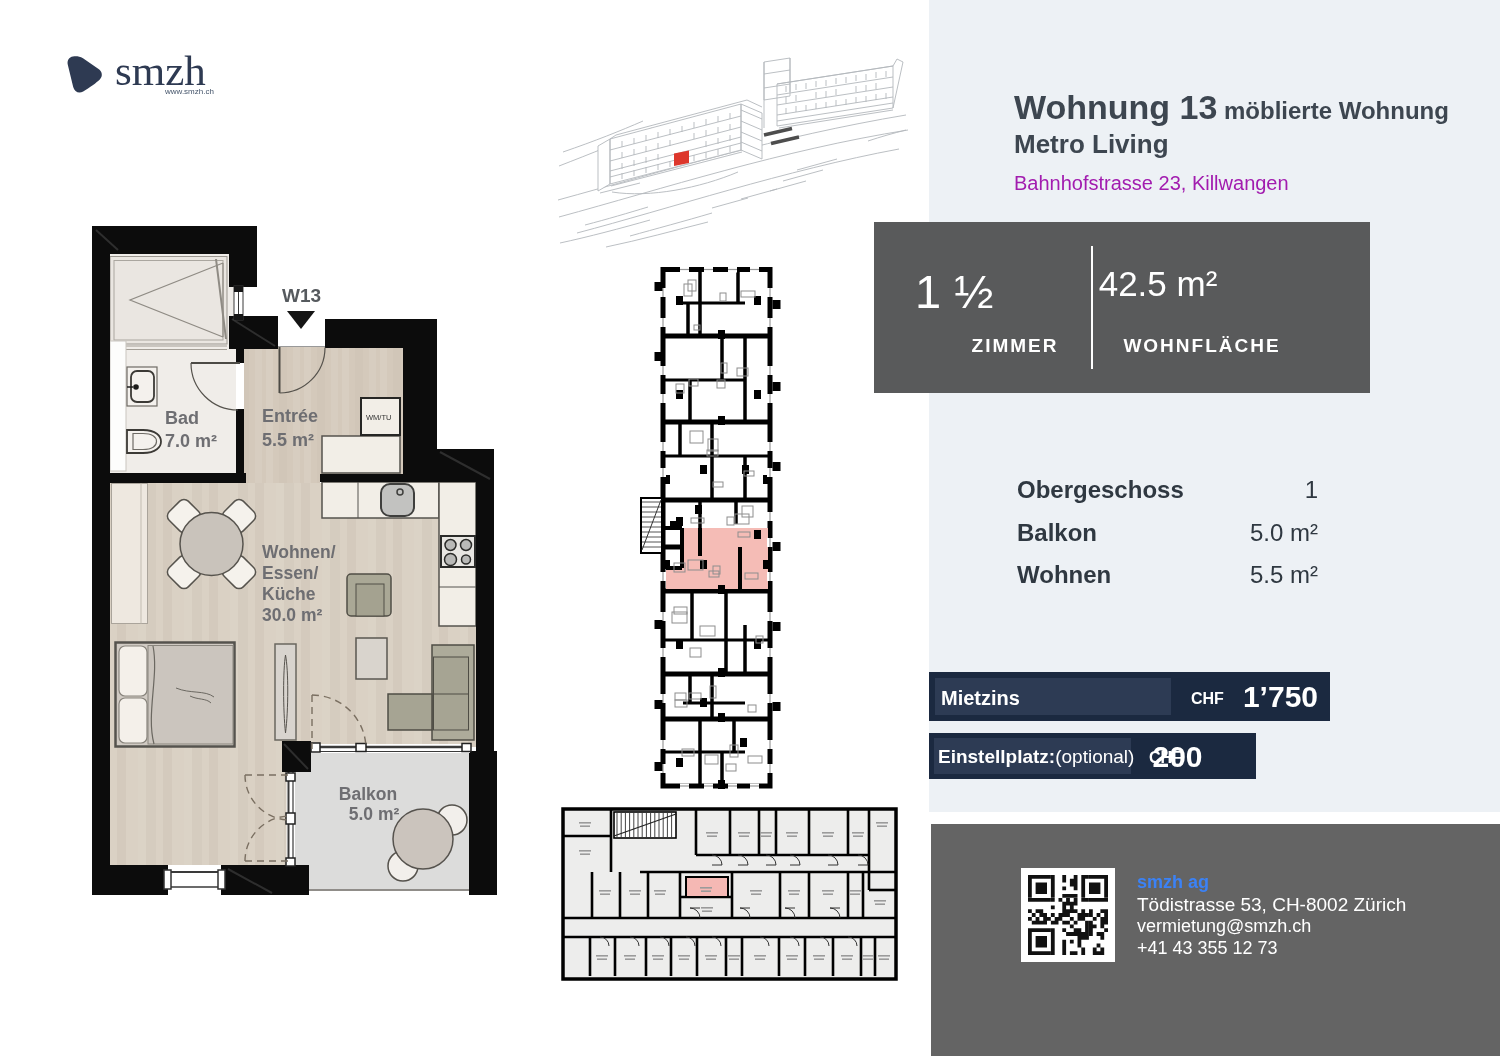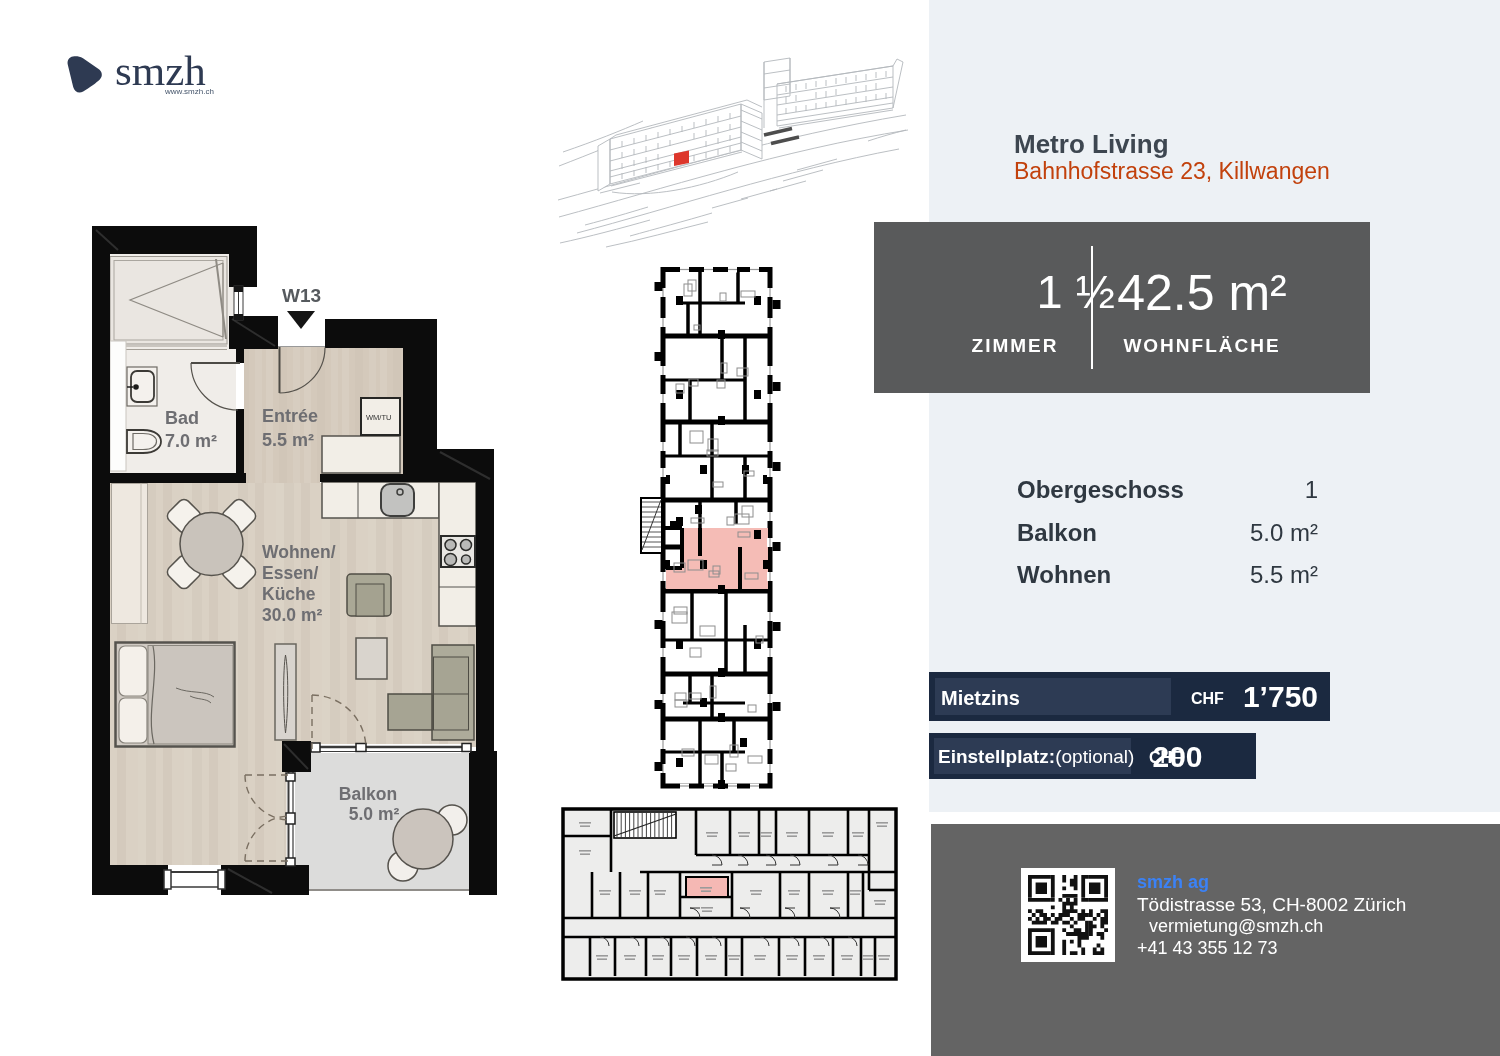--- a/index.html
+++ b/index.html
@@ -10,34 +10,37 @@
   .lbl{font-family:"Liberation Sans",sans-serif;font-weight:bold;fill:#6e6e72;}
 </style>
 </head>
 <body>
 <div id="page">
 
 <div class="abs" style="left:929px;top:0;width:571px;height:812px;background:#edf1f5;"></div>
 
 <div class="abs" style="left:931px;top:824px;width:569px;height:232px;background:#646464;"></div>
 
+<div class="abs" style="left:1014px;top:88px;color:#3d4650;white-space:nowrap;">
+  <span style="font-size:34px;font-weight:bold;">Wohnung 13</span><span style="font-size:24px;font-weight:bold;"> möblierte Wohnung</span>
+</div>
 
 <div class="abs" style="left:1014px;top:129px;color:#3d4650;font-size:26px;font-weight:bold;">Metro Living</div>
 
-<div class="abs" style="left:1014px;top:158px;color:#c2410c;font-size:23px;">Bahnhofstrasse 23, Killwangen</div>
+<div class="abs" style="left:1014px;top:172px;color:#a21caf;font-size:20px;">Bahnhofstrasse 23, Killwangen</div>
 
 <div class="abs" style="left:874px;top:222px;width:496px;height:171px;background:#595a5b;"></div>
 
 <div class="abs" style="left:1091px;top:246px;width:2px;height:123px;background:#fff;"></div>
 
-<div class="abs" style="left:915px;top:264px;width:200px;text-align:right;color:#fff;font-size:47px;">1 ½</div>
+<div class="abs" style="left:915px;top:264px;width:200px;text-align:left;color:#fff;font-size:47px;">1 ½</div>
 
 <div class="abs" style="left:915px;top:335px;width:200px;text-align:center;color:#fff;font-size:19px;font-weight:bold;letter-spacing:2px;">ZIMMER</div>
 
-<div class="abs" style="left:1102px;top:264px;width:200px;text-align:center;color:#fff;font-size:50px;">42.5 m²</div>
+<div class="abs" style="left:1058px;top:264px;width:200px;text-align:center;color:#fff;font-size:35px;">42.5 m²</div>
 
 <div class="abs" style="left:1102px;top:335px;width:200px;text-align:center;color:#fff;font-size:19px;font-weight:bold;letter-spacing:2px;">WOHNFLÄCHE</div>
 
 <div class="abs" style="left:1017px;top:476px;color:#2f3841;font-size:24px;font-weight:bold;">Obergeschoss</div>
 <div class="abs" style="left:1118px;top:476px;width:200px;text-align:right;color:#2f3841;font-size:24px;">1</div>
 
 <div class="abs" style="left:1017px;top:519px;color:#2f3841;font-size:24px;font-weight:bold;">Balkon</div>
 <div class="abs" style="left:1118px;top:519px;width:200px;text-align:right;color:#2f3841;font-size:24px;">5.0 m²</div>
 
 <div class="abs" style="left:1017px;top:561px;color:#2f3841;font-size:24px;font-weight:bold;">Wohnen</div>
@@ -58,21 +61,21 @@
 <div class="abs" style="left:938px;top:746px;color:#fff;font-size:19px;"><b>Einstellplatz:</b>(optional)</div>
 
 <div class="abs" style="left:1149px;top:749px;color:#fff;font-size:16px;font-weight:bold;">CHF</div>
 
 <div class="abs" style="left:1110px;top:740px;width:135px;text-align:center;color:#fff;font-size:30px;font-weight:bold;">200</div>
 
 <div class="abs" style="left:1137px;top:872px;color:#3b82f6;font-size:18px;font-weight:bold;">smzh ag</div>
 
 <div class="abs" style="left:1137px;top:894px;color:#fff;font-size:19px;">Tödistrasse 53, CH-8002 Zürich</div>
 
-<div class="abs" style="left:1137px;top:916px;color:#fff;font-size:18px;margin-left:12px;">vermietung@smzh.ch</div>
+<div class="abs" style="left:1137px;top:916px;color:#fff;font-size:18px;">vermietung@smzh.ch</div>
 
 <div class="abs" style="left:1137px;top:938px;color:#fff;font-size:18px;">+41 43 355 12 73</div>
 
 <div class="abs" style="left:1021px;top:868px;width:94px;height:94px;background:#fff;">
 <svg width="94" height="94" viewBox="0 0 94 94">
 <path d="M7.0 7.0h3.8v3.8h-3.8zM10.8 7.0h3.8v3.8h-3.8zM14.6 7.0h3.8v3.8h-3.8zM18.4 7.0h3.8v3.8h-3.8zM22.2 7.0h3.8v3.8h-3.8zM26.0 7.0h3.8v3.8h-3.8zM29.9 7.0h3.8v3.8h-3.8zM41.3 7.0h3.8v3.8h-3.8zM52.7 7.0h3.8v3.8h-3.8zM60.3 7.0h3.8v3.8h-3.8zM64.1 7.0h3.8v3.8h-3.8zM68.0 7.0h3.8v3.8h-3.8zM71.8 7.0h3.8v3.8h-3.8zM75.6 7.0h3.8v3.8h-3.8zM79.4 7.0h3.8v3.8h-3.8zM83.2 7.0h3.8v3.8h-3.8zM7.0 10.8h3.8v3.8h-3.8zM29.9 10.8h3.8v3.8h-3.8zM41.3 10.8h3.8v3.8h-3.8zM48.9 10.8h3.8v3.8h-3.8zM52.7 10.8h3.8v3.8h-3.8zM60.3 10.8h3.8v3.8h-3.8zM83.2 10.8h3.8v3.8h-3.8zM7.0 14.6h3.8v3.8h-3.8zM14.6 14.6h3.8v3.8h-3.8zM18.4 14.6h3.8v3.8h-3.8zM22.2 14.6h3.8v3.8h-3.8zM29.9 14.6h3.8v3.8h-3.8zM48.9 14.6h3.8v3.8h-3.8zM52.7 14.6h3.8v3.8h-3.8zM60.3 14.6h3.8v3.8h-3.8zM68.0 14.6h3.8v3.8h-3.8zM71.8 14.6h3.8v3.8h-3.8zM75.6 14.6h3.8v3.8h-3.8zM83.2 14.6h3.8v3.8h-3.8zM7.0 18.4h3.8v3.8h-3.8zM14.6 18.4h3.8v3.8h-3.8zM18.4 18.4h3.8v3.8h-3.8zM22.2 18.4h3.8v3.8h-3.8zM29.9 18.4h3.8v3.8h-3.8zM41.3 18.4h3.8v3.8h-3.8zM52.7 18.4h3.8v3.8h-3.8zM60.3 18.4h3.8v3.8h-3.8zM68.0 18.4h3.8v3.8h-3.8zM71.8 18.4h3.8v3.8h-3.8zM75.6 18.4h3.8v3.8h-3.8zM83.2 18.4h3.8v3.8h-3.8zM7.0 22.2h3.8v3.8h-3.8zM14.6 22.2h3.8v3.8h-3.8zM18.4 22.2h3.8v3.8h-3.8zM22.2 22.2h3.8v3.8h-3.8zM29.9 22.2h3.8v3.8h-3.8zM60.3 22.2h3.8v3.8h-3.8zM68.0 22.2h3.8v3.8h-3.8zM71.8 22.2h3.8v3.8h-3.8zM75.6 22.2h3.8v3.8h-3.8zM83.2 22.2h3.8v3.8h-3.8zM7.0 26.0h3.8v3.8h-3.8zM29.9 26.0h3.8v3.8h-3.8zM41.3 26.0h3.8v3.8h-3.8zM45.1 26.0h3.8v3.8h-3.8zM48.9 26.0h3.8v3.8h-3.8zM52.7 26.0h3.8v3.8h-3.8zM60.3 26.0h3.8v3.8h-3.8zM83.2 26.0h3.8v3.8h-3.8zM7.0 29.9h3.8v3.8h-3.8zM10.8 29.9h3.8v3.8h-3.8zM14.6 29.9h3.8v3.8h-3.8zM18.4 29.9h3.8v3.8h-3.8zM22.2 29.9h3.8v3.8h-3.8zM26.0 29.9h3.8v3.8h-3.8zM29.9 29.9h3.8v3.8h-3.8zM37.5 29.9h3.8v3.8h-3.8zM45.1 29.9h3.8v3.8h-3.8zM52.7 29.9h3.8v3.8h-3.8zM60.3 29.9h3.8v3.8h-3.8zM64.1 29.9h3.8v3.8h-3.8zM68.0 29.9h3.8v3.8h-3.8zM71.8 29.9h3.8v3.8h-3.8zM75.6 29.9h3.8v3.8h-3.8zM79.4 29.9h3.8v3.8h-3.8zM83.2 29.9h3.8v3.8h-3.8zM41.3 33.7h3.8v3.8h-3.8zM45.1 33.7h3.8v3.8h-3.8zM48.9 33.7h3.8v3.8h-3.8zM52.7 33.7h3.8v3.8h-3.8zM29.9 37.5h3.8v3.8h-3.8zM41.3 37.5h3.8v3.8h-3.8zM48.9 37.5h3.8v3.8h-3.8zM7.0 41.3h3.8v3.8h-3.8zM14.6 41.3h3.8v3.8h-3.8zM18.4 41.3h3.8v3.8h-3.8zM41.3 41.3h3.8v3.8h-3.8zM45.1 41.3h3.8v3.8h-3.8zM48.9 41.3h3.8v3.8h-3.8zM52.7 41.3h3.8v3.8h-3.8zM60.3 41.3h3.8v3.8h-3.8zM68.0 41.3h3.8v3.8h-3.8zM79.4 41.3h3.8v3.8h-3.8zM83.2 41.3h3.8v3.8h-3.8zM10.8 45.1h3.8v3.8h-3.8zM18.4 45.1h3.8v3.8h-3.8zM22.2 45.1h3.8v3.8h-3.8zM29.9 45.1h3.8v3.8h-3.8zM37.5 45.1h3.8v3.8h-3.8zM41.3 45.1h3.8v3.8h-3.8zM45.1 45.1h3.8v3.8h-3.8zM56.5 45.1h3.8v3.8h-3.8zM60.3 45.1h3.8v3.8h-3.8zM64.1 45.1h3.8v3.8h-3.8zM68.0 45.1h3.8v3.8h-3.8zM75.6 45.1h3.8v3.8h-3.8zM83.2 45.1h3.8v3.8h-3.8zM7.0 48.9h3.8v3.8h-3.8zM14.6 48.9h3.8v3.8h-3.8zM22.2 48.9h3.8v3.8h-3.8zM26.0 48.9h3.8v3.8h-3.8zM33.7 48.9h3.8v3.8h-3.8zM37.5 48.9h3.8v3.8h-3.8zM48.9 48.9h3.8v3.8h-3.8zM56.5 48.9h3.8v3.8h-3.8zM60.3 48.9h3.8v3.8h-3.8zM71.8 48.9h3.8v3.8h-3.8zM79.4 48.9h3.8v3.8h-3.8zM83.2 48.9h3.8v3.8h-3.8zM10.8 52.7h3.8v3.8h-3.8zM14.6 52.7h3.8v3.8h-3.8zM18.4 52.7h3.8v3.8h-3.8zM22.2 52.7h3.8v3.8h-3.8zM29.9 52.7h3.8v3.8h-3.8zM33.7 52.7h3.8v3.8h-3.8zM41.3 52.7h3.8v3.8h-3.8zM45.1 52.7h3.8v3.8h-3.8zM52.7 52.7h3.8v3.8h-3.8zM64.1 52.7h3.8v3.8h-3.8zM68.0 52.7h3.8v3.8h-3.8zM79.4 52.7h3.8v3.8h-3.8zM83.2 52.7h3.8v3.8h-3.8zM48.9 56.5h3.8v3.8h-3.8zM64.1 56.5h3.8v3.8h-3.8zM68.0 56.5h3.8v3.8h-3.8zM71.8 56.5h3.8v3.8h-3.8zM79.4 56.5h3.8v3.8h-3.8zM7.0 60.3h3.8v3.8h-3.8zM10.8 60.3h3.8v3.8h-3.8zM14.6 60.3h3.8v3.8h-3.8zM18.4 60.3h3.8v3.8h-3.8zM22.2 60.3h3.8v3.8h-3.8zM26.0 60.3h3.8v3.8h-3.8zM29.9 60.3h3.8v3.8h-3.8zM41.3 60.3h3.8v3.8h-3.8zM52.7 60.3h3.8v3.8h-3.8zM56.5 60.3h3.8v3.8h-3.8zM64.1 60.3h3.8v3.8h-3.8zM68.0 60.3h3.8v3.8h-3.8zM83.2 60.3h3.8v3.8h-3.8zM7.0 64.1h3.8v3.8h-3.8zM29.9 64.1h3.8v3.8h-3.8zM45.1 64.1h3.8v3.8h-3.8zM48.9 64.1h3.8v3.8h-3.8zM52.7 64.1h3.8v3.8h-3.8zM56.5 64.1h3.8v3.8h-3.8zM60.3 64.1h3.8v3.8h-3.8zM64.1 64.1h3.8v3.8h-3.8zM68.0 64.1h3.8v3.8h-3.8zM75.6 64.1h3.8v3.8h-3.8zM79.4 64.1h3.8v3.8h-3.8zM7.0 68.0h3.8v3.8h-3.8zM14.6 68.0h3.8v3.8h-3.8zM18.4 68.0h3.8v3.8h-3.8zM22.2 68.0h3.8v3.8h-3.8zM29.9 68.0h3.8v3.8h-3.8zM56.5 68.0h3.8v3.8h-3.8zM60.3 68.0h3.8v3.8h-3.8zM64.1 68.0h3.8v3.8h-3.8zM79.4 68.0h3.8v3.8h-3.8zM7.0 71.8h3.8v3.8h-3.8zM14.6 71.8h3.8v3.8h-3.8zM18.4 71.8h3.8v3.8h-3.8zM22.2 71.8h3.8v3.8h-3.8zM29.9 71.8h3.8v3.8h-3.8zM41.3 71.8h3.8v3.8h-3.8zM48.9 71.8h3.8v3.8h-3.8zM56.5 71.8h3.8v3.8h-3.8zM7.0 75.6h3.8v3.8h-3.8zM14.6 75.6h3.8v3.8h-3.8zM18.4 75.6h3.8v3.8h-3.8zM22.2 75.6h3.8v3.8h-3.8zM29.9 75.6h3.8v3.8h-3.8zM41.3 75.6h3.8v3.8h-3.8zM56.5 75.6h3.8v3.8h-3.8zM75.6 75.6h3.8v3.8h-3.8zM7.0 79.4h3.8v3.8h-3.8zM29.9 79.4h3.8v3.8h-3.8zM41.3 79.4h3.8v3.8h-3.8zM60.3 79.4h3.8v3.8h-3.8zM71.8 79.4h3.8v3.8h-3.8zM79.4 79.4h3.8v3.8h-3.8zM7.0 83.2h3.8v3.8h-3.8zM10.8 83.2h3.8v3.8h-3.8zM14.6 83.2h3.8v3.8h-3.8zM18.4 83.2h3.8v3.8h-3.8zM22.2 83.2h3.8v3.8h-3.8zM26.0 83.2h3.8v3.8h-3.8zM29.9 83.2h3.8v3.8h-3.8zM41.3 83.2h3.8v3.8h-3.8zM48.9 83.2h3.8v3.8h-3.8zM52.7 83.2h3.8v3.8h-3.8zM60.3 83.2h3.8v3.8h-3.8zM71.8 83.2h3.8v3.8h-3.8zM75.6 83.2h3.8v3.8h-3.8zM79.4 83.2h3.8v3.8h-3.8z" fill="#111"></path>
 </svg>
 </div>
 
 <div class="abs" style="left:40px;top:30px;width:260px;height:90px;">

